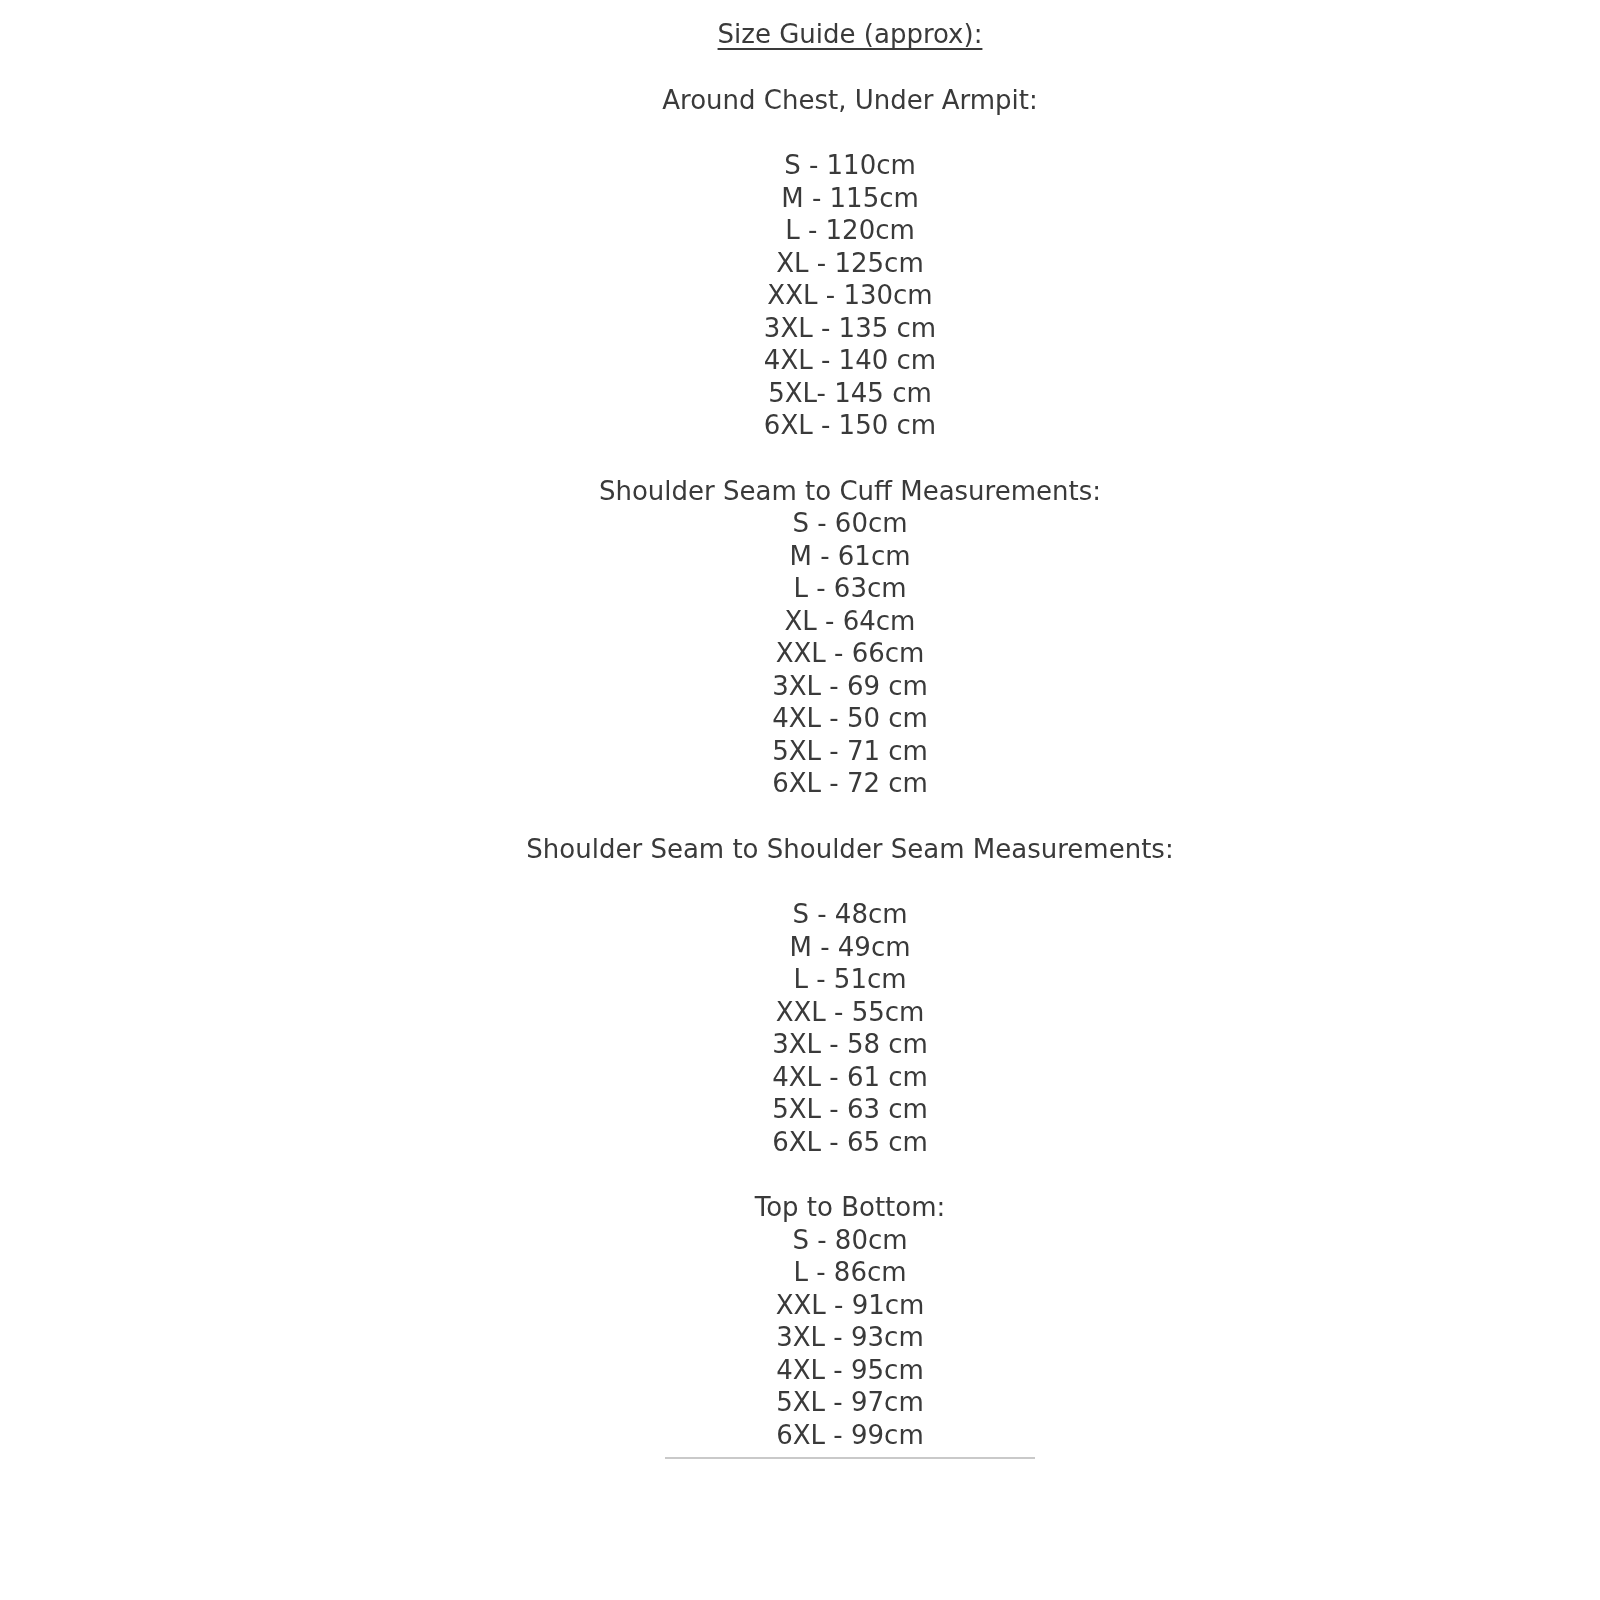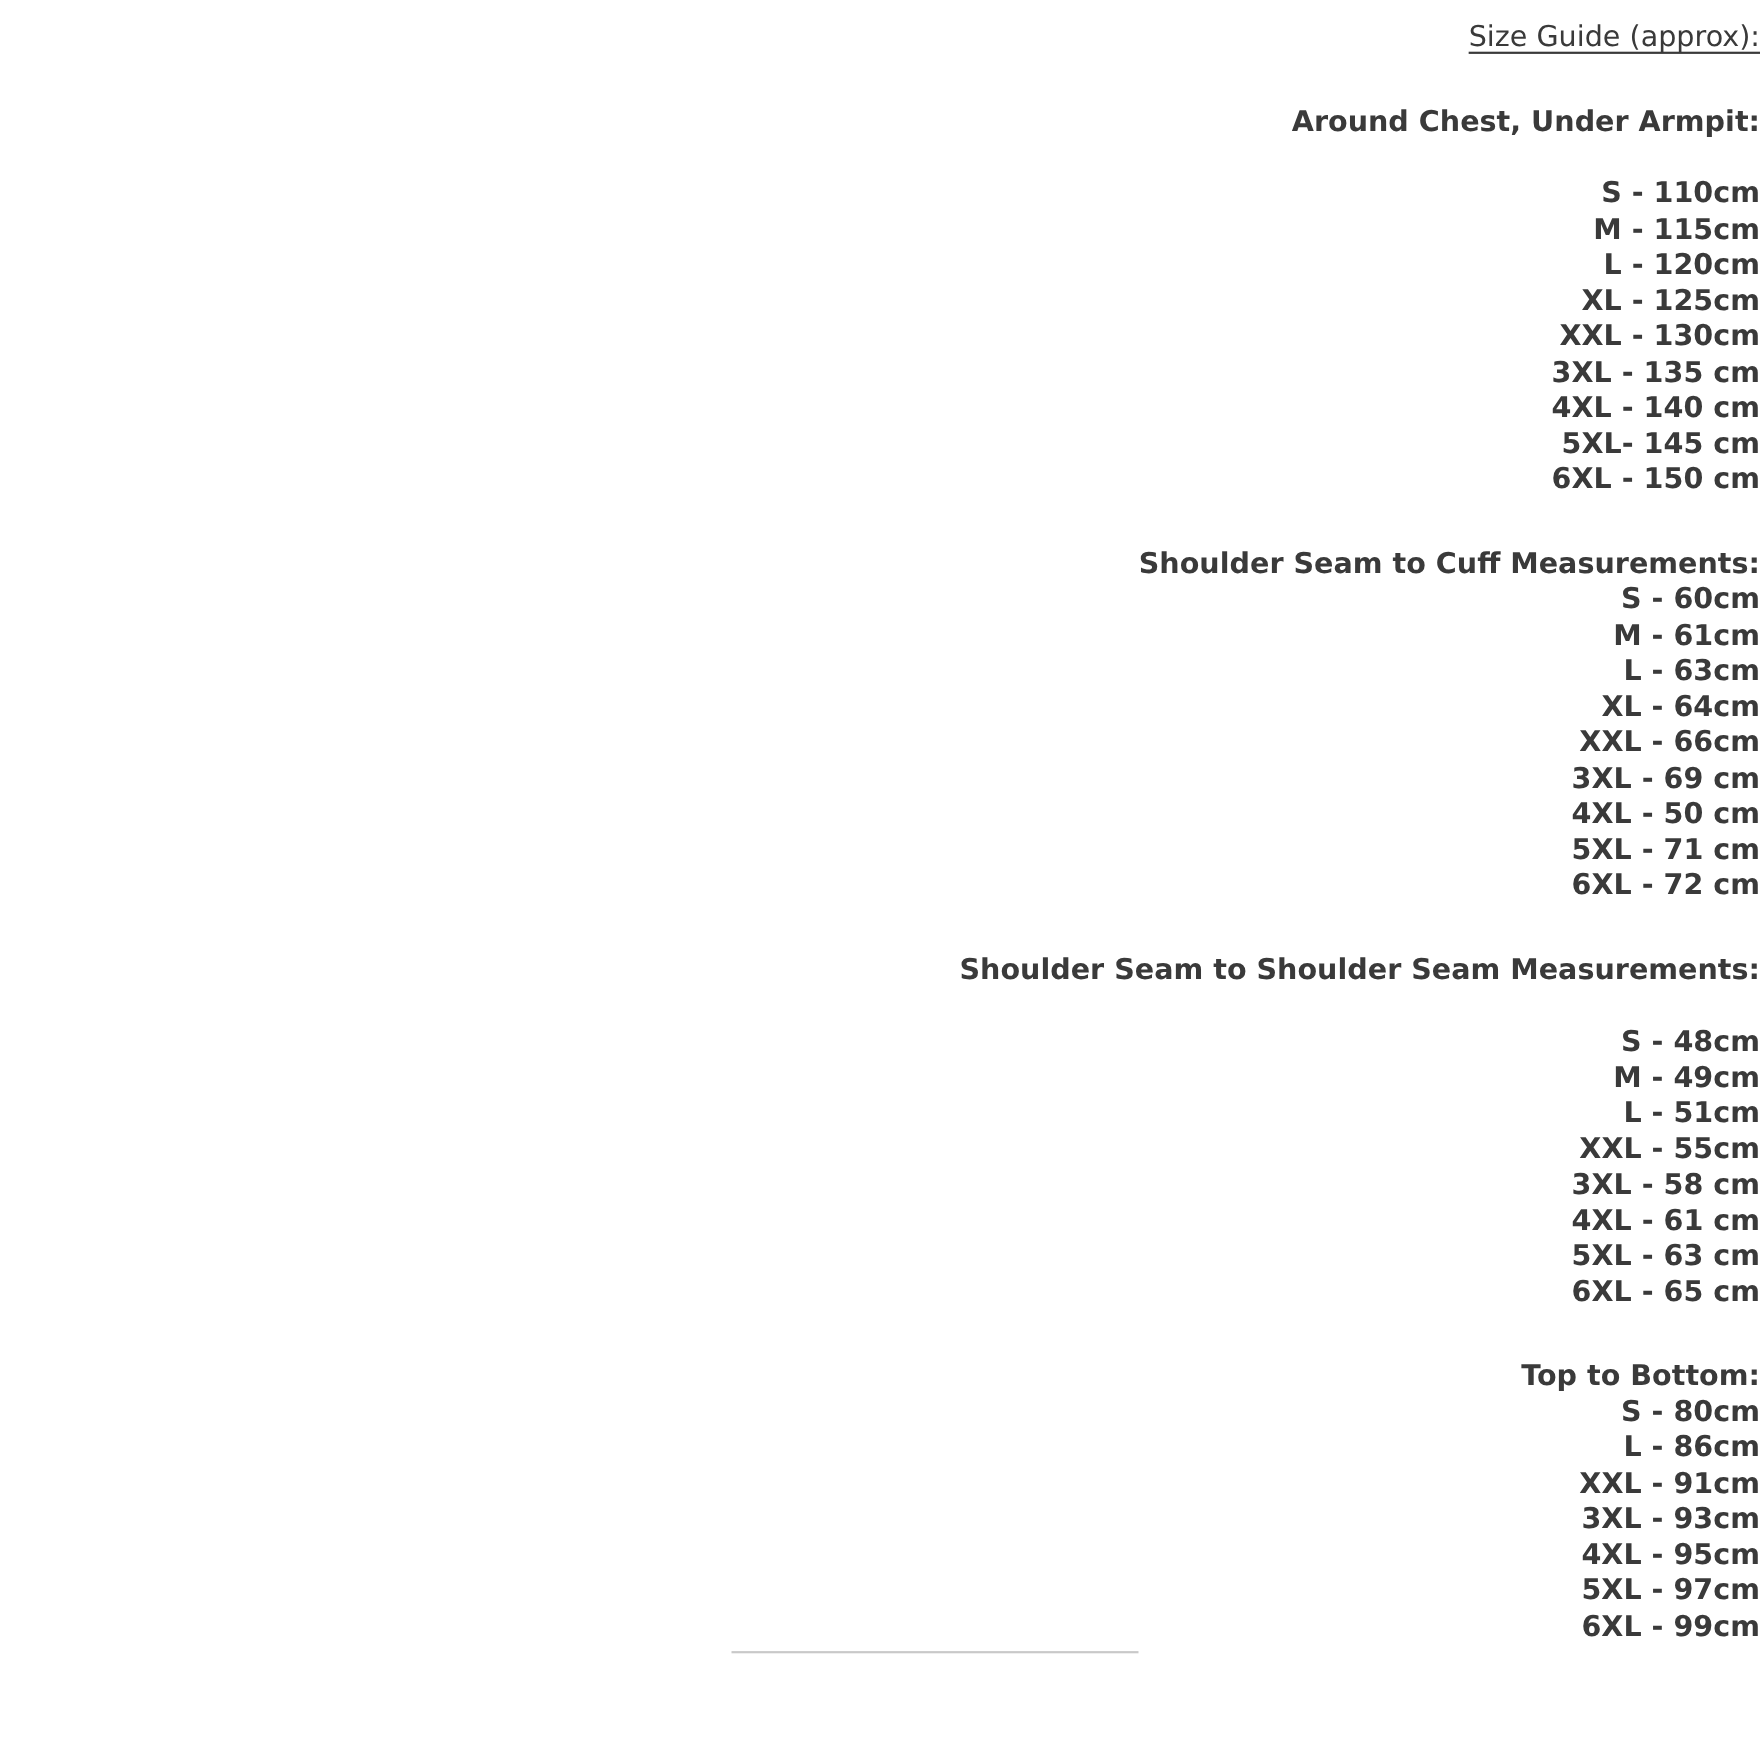--- a/index.html
+++ b/index.html
@@ -12,31 +12,30 @@
     height: 1600px;
     overflow: hidden;
     font-family: "DejaVu Sans", "Liberation Sans", sans-serif;
     color: #3a3a3a;
   }
   .page {
     box-sizing: border-box;
     width: 1500px;
     margin-left: 100px;
     padding-top: 18px;
-    text-align: right;
+    text-align: center;
     font-size: 26px;
     line-height: 32.5px;
   }
   .title {
     text-decoration: underline;
     text-underline-offset: 5px;
   }
   .section {
-    margin-top: 44px;
-    font-weight: bold;
+    margin-top: 33px;
   }
   .rows.gap {
     margin-top: 33px;
   }
   .heading, .row {
     white-space: pre;
   }
   .cutoff-line {
     width: 370px;
     height: 2px;

